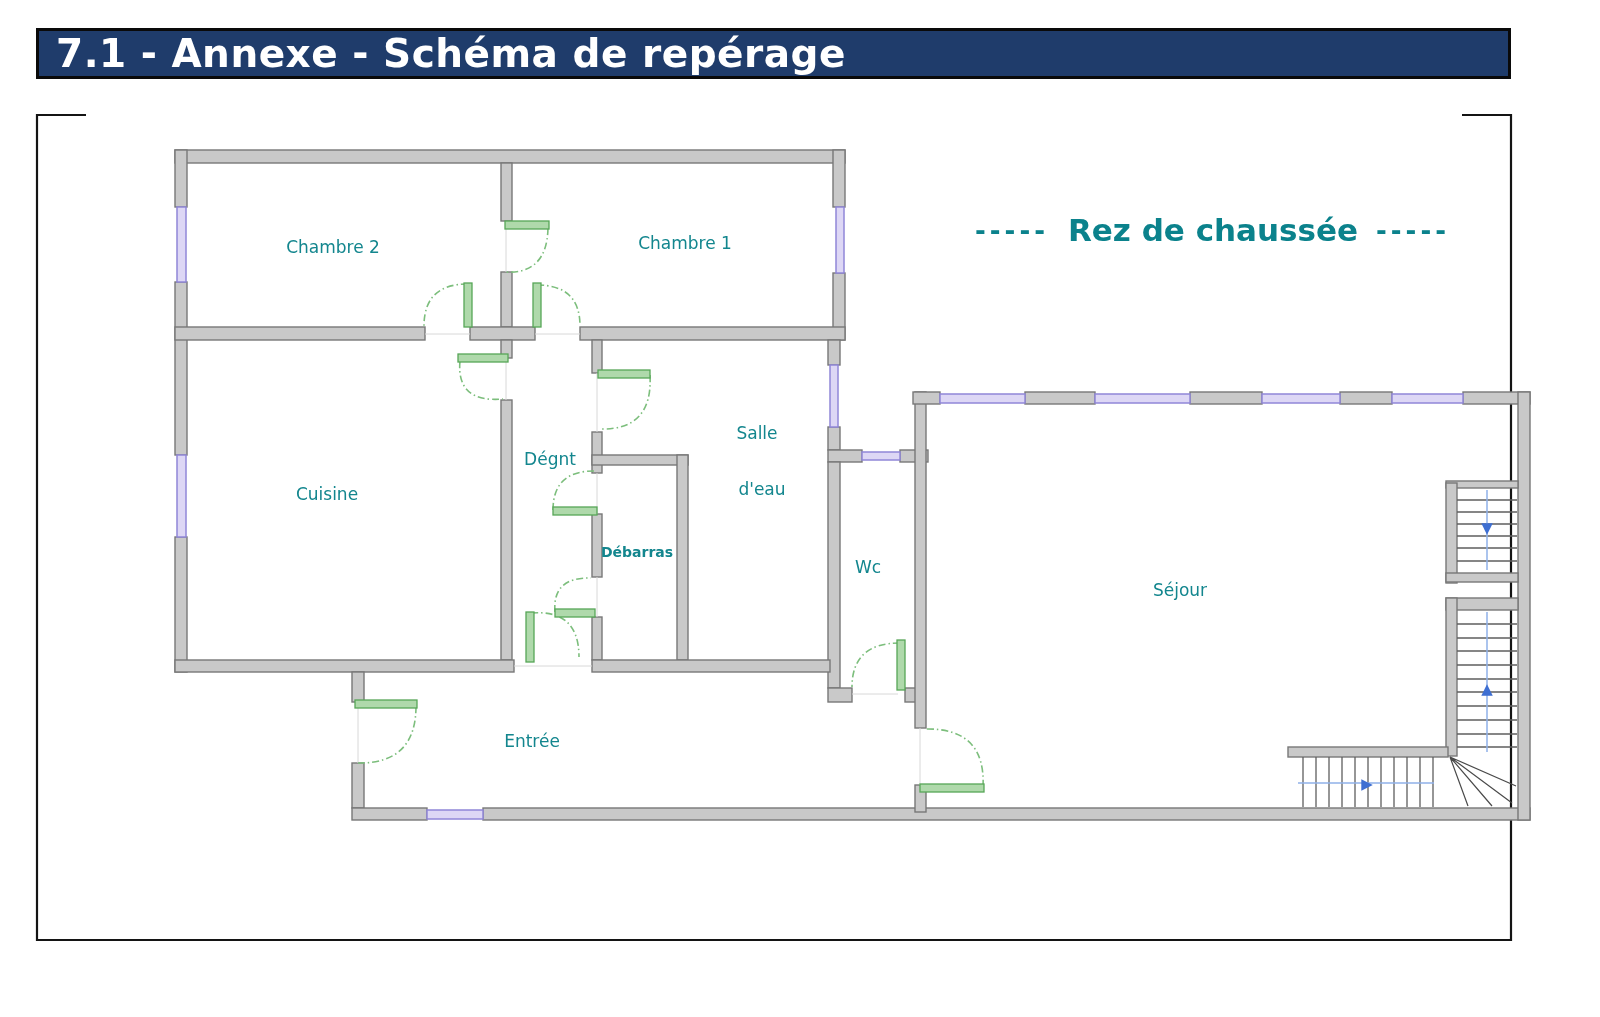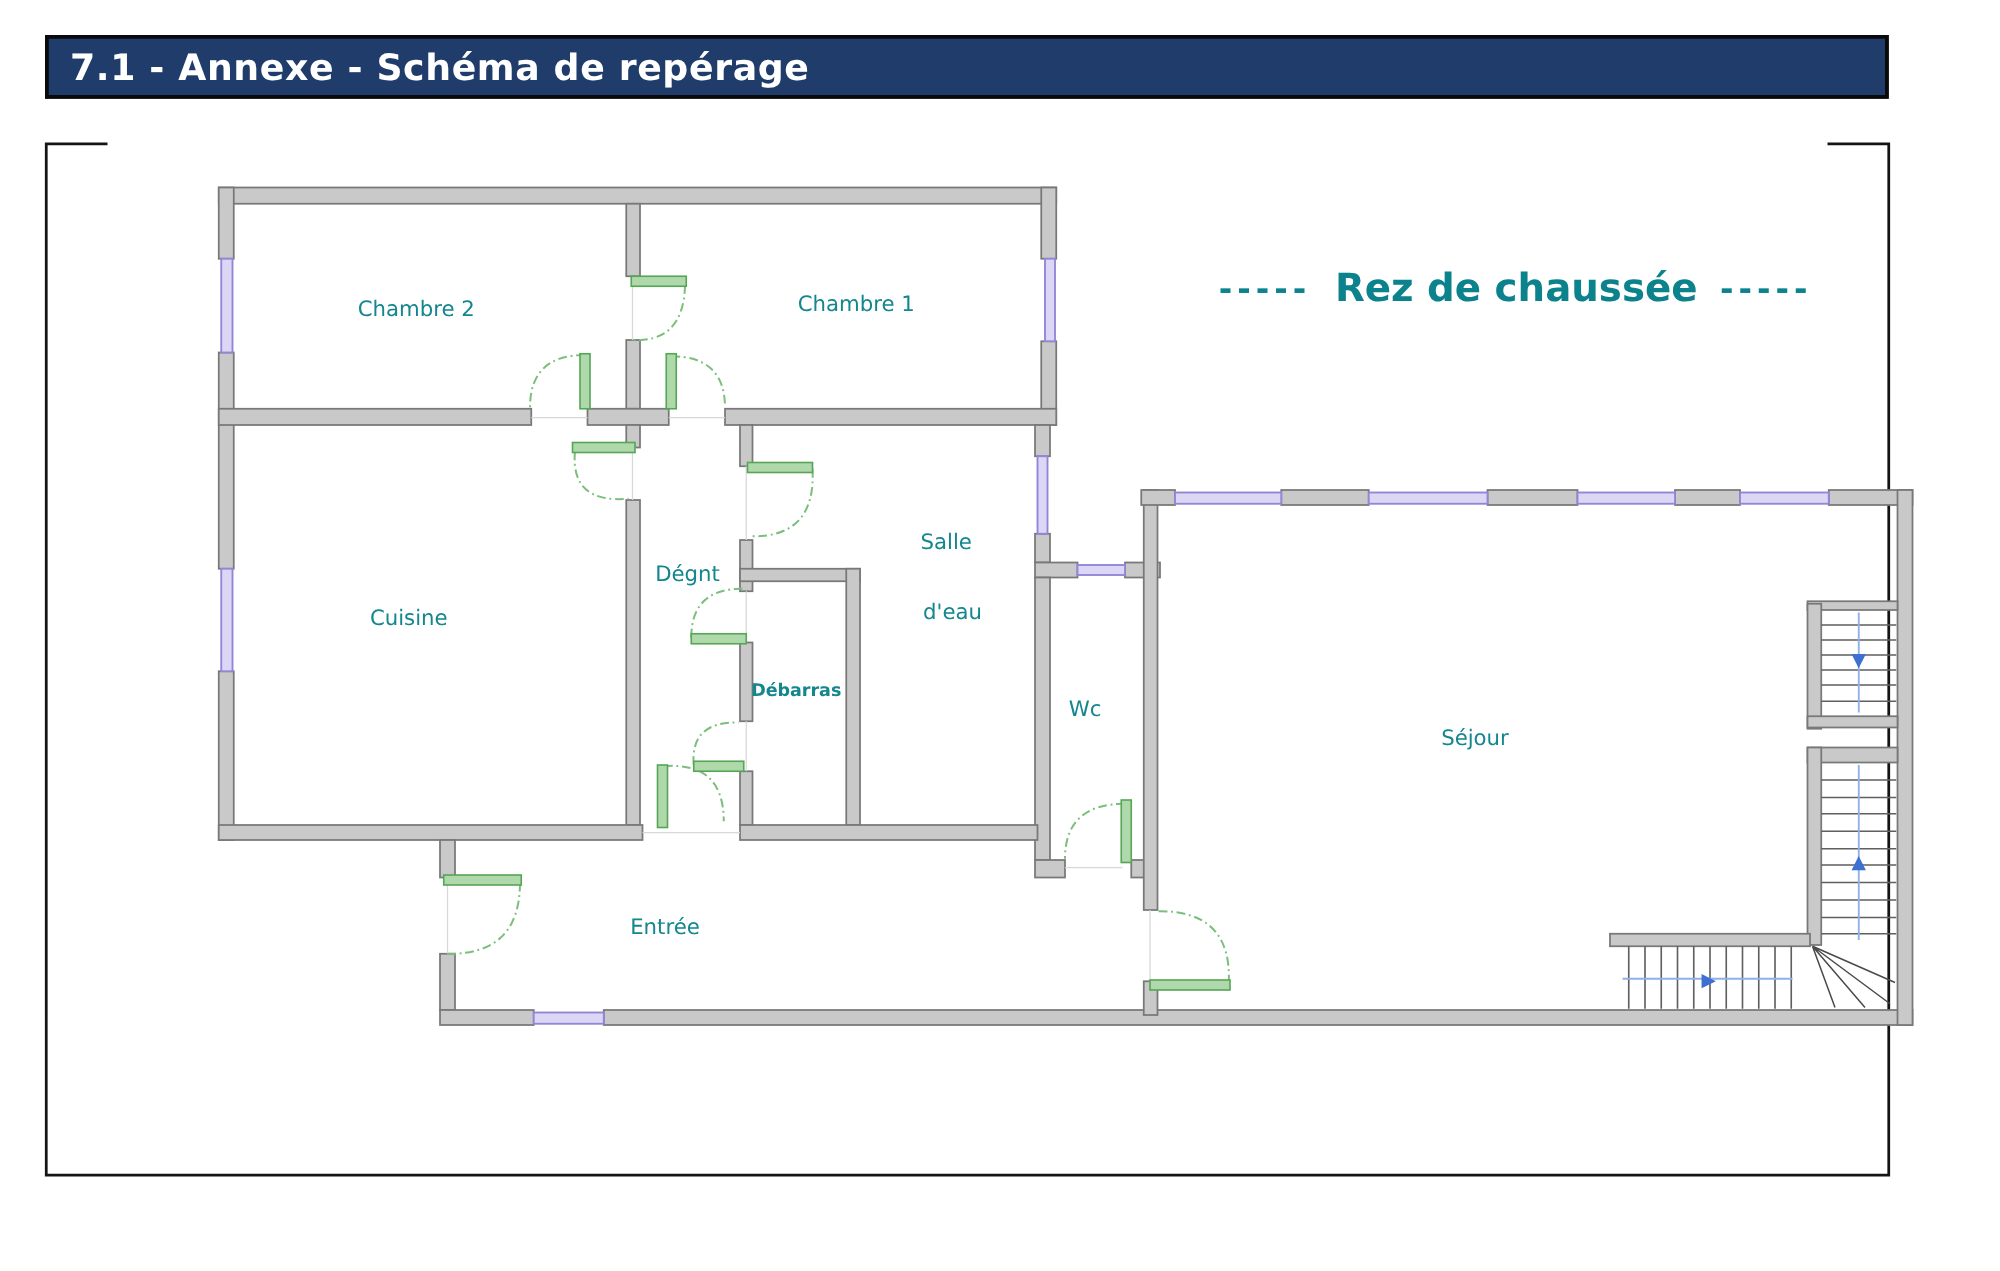--- a/index.html
+++ b/index.html
@@ -6,21 +6,21 @@
   body{width:1600px;height:1017px;position:relative;overflow:hidden;
        font-family:"DejaVu Sans",sans-serif;}
   .titlebar{
     position:absolute;left:36px;top:28px;width:1475px;height:51px;
     box-sizing:border-box;border:3px solid #0a0a0a;
     background:var(--header_bg,#1F3C6B);
     display:flex;align-items:center;padding-left:17px;
   }
   .titlebar span{
     color:var(--header_text,#ffffff);
-    font-size:29px;font-weight:bold;letter-spacing:0.5px;
+    font-size:39px;font-weight:bold;letter-spacing:0.5px;
   }
   svg.plan{position:absolute;left:0;top:0;}
   .frame{fill:none;stroke:var(--frame_black,#141414);stroke-width:2.2;}
   .w{fill:var(--wall_fill,#C9C9C9);stroke:var(--wall_stroke,#787878);stroke-width:1.4;}
   .win{fill:var(--window_fill,#DDD7F5);stroke:var(--window_stroke,#9087D8);stroke-width:1.5;}
   .leaf{fill:var(--door_leaf_fill,#AFD9AB);stroke:var(--door_green,#57A657);stroke-width:1.3;}
   .arc{fill:none;stroke:var(--door_arc_green,#7CBE7C);stroke-width:1.6;stroke-dasharray:7 3 1.5 3;}
   .open{stroke:#d8d8d8;stroke-width:1;fill:none;}
   .tread{stroke:#5f5f5f;stroke-width:1.3;}
   .cline{stroke:var(--stair_line_blue,#8FB0E8);stroke-width:1.5;}

